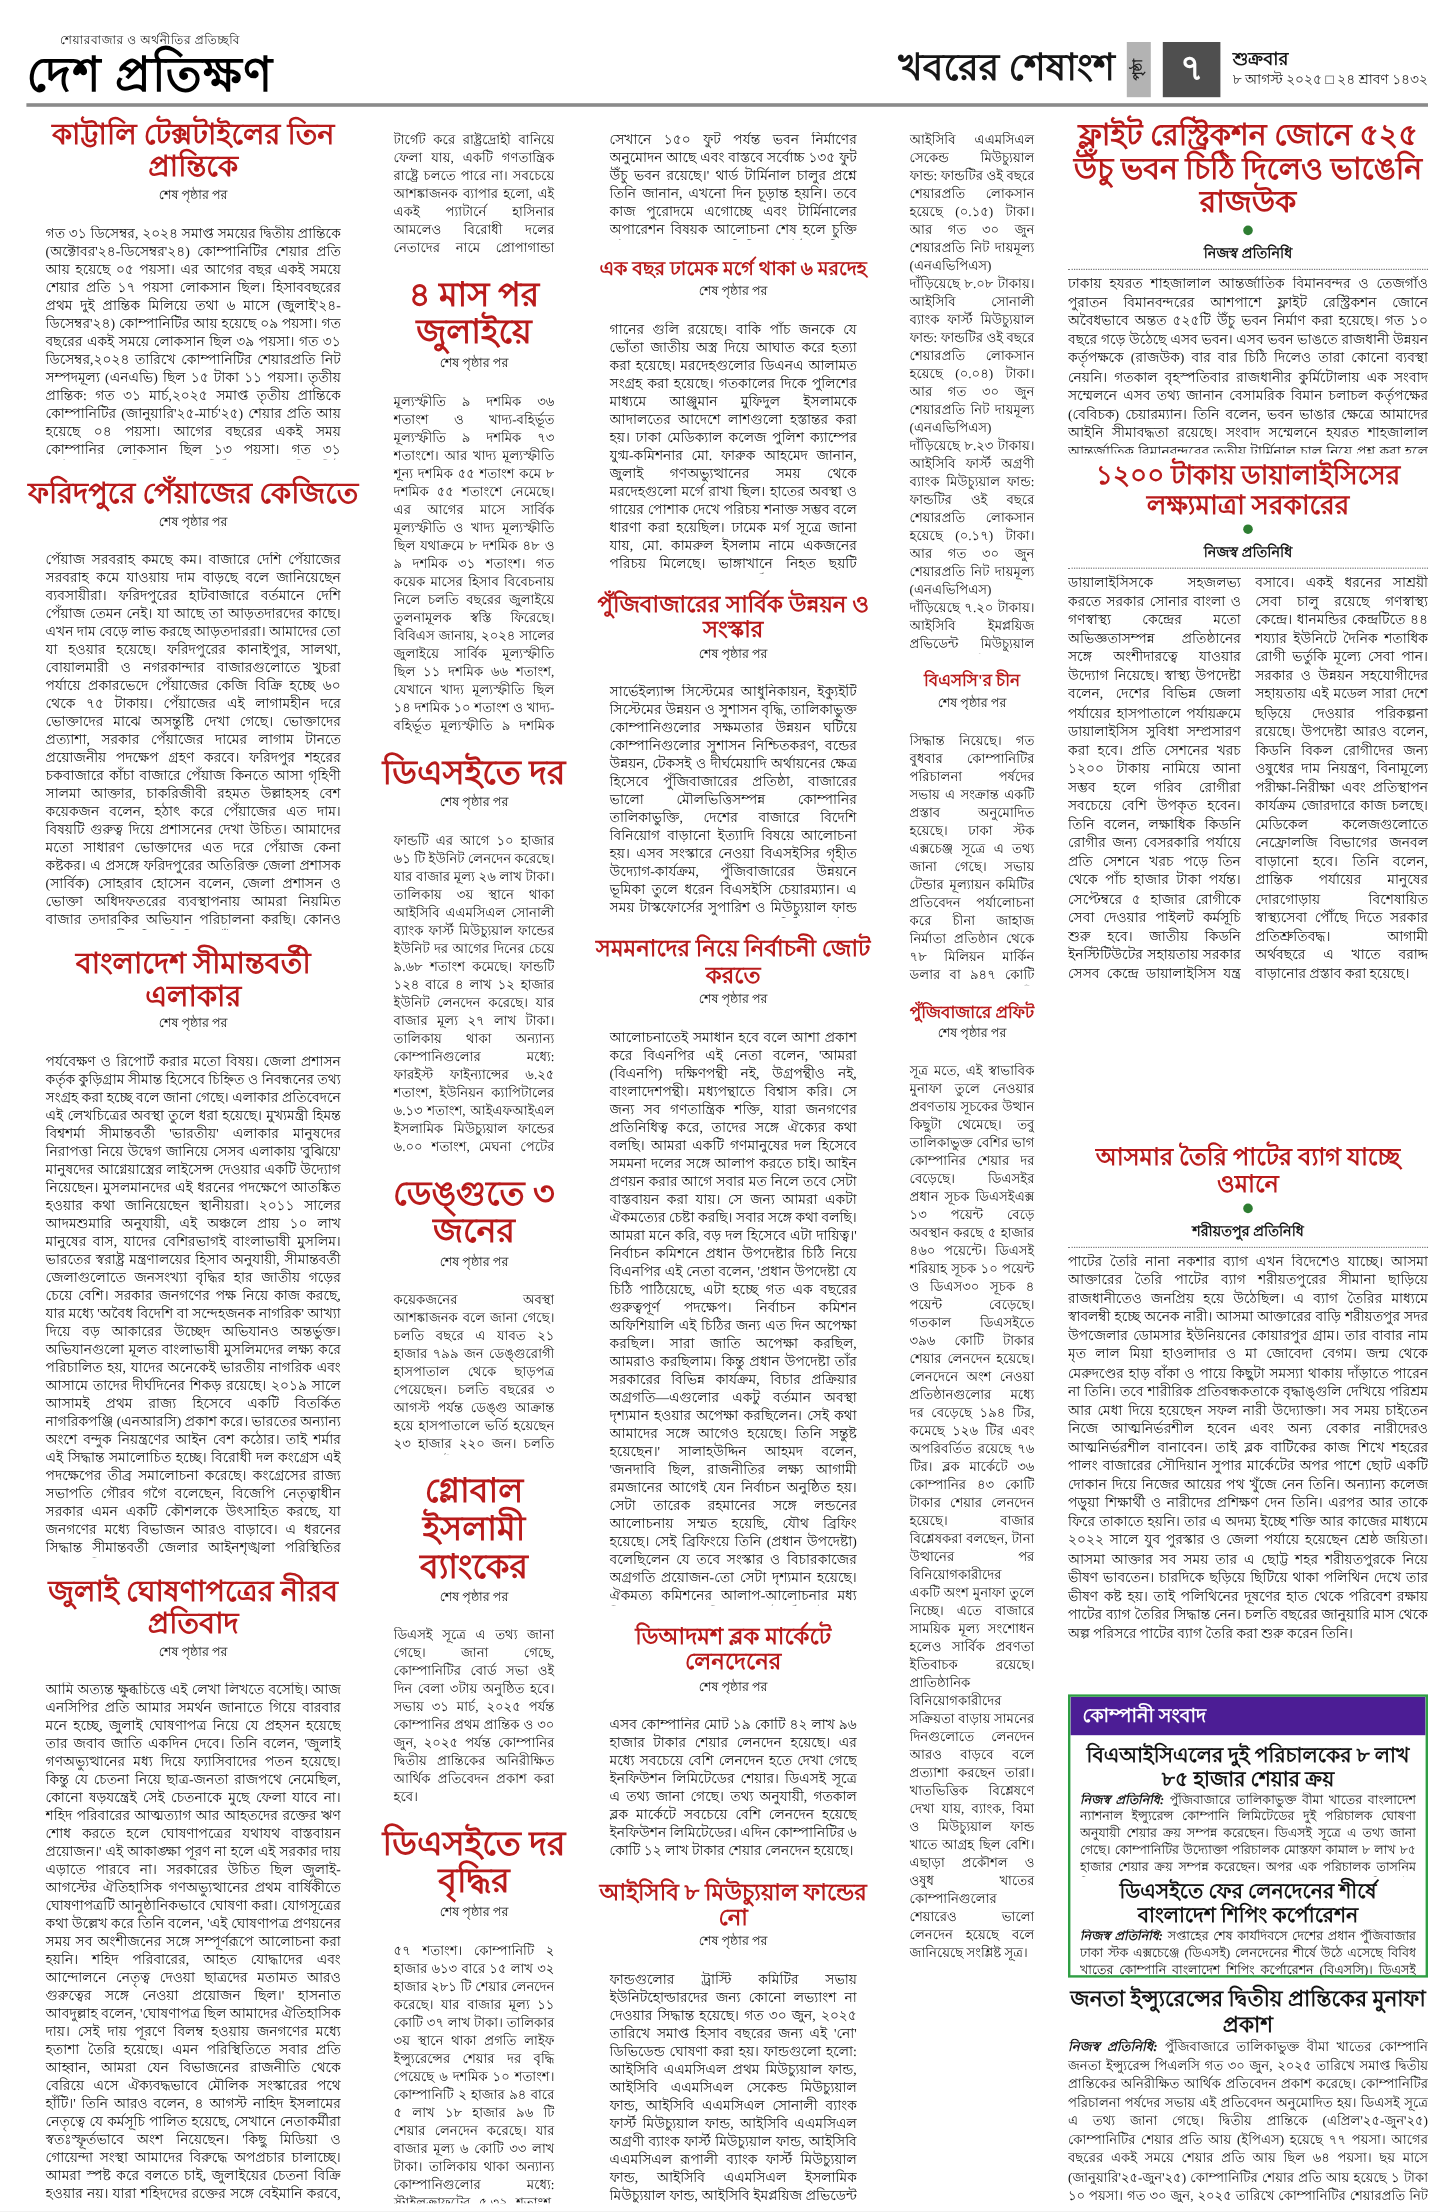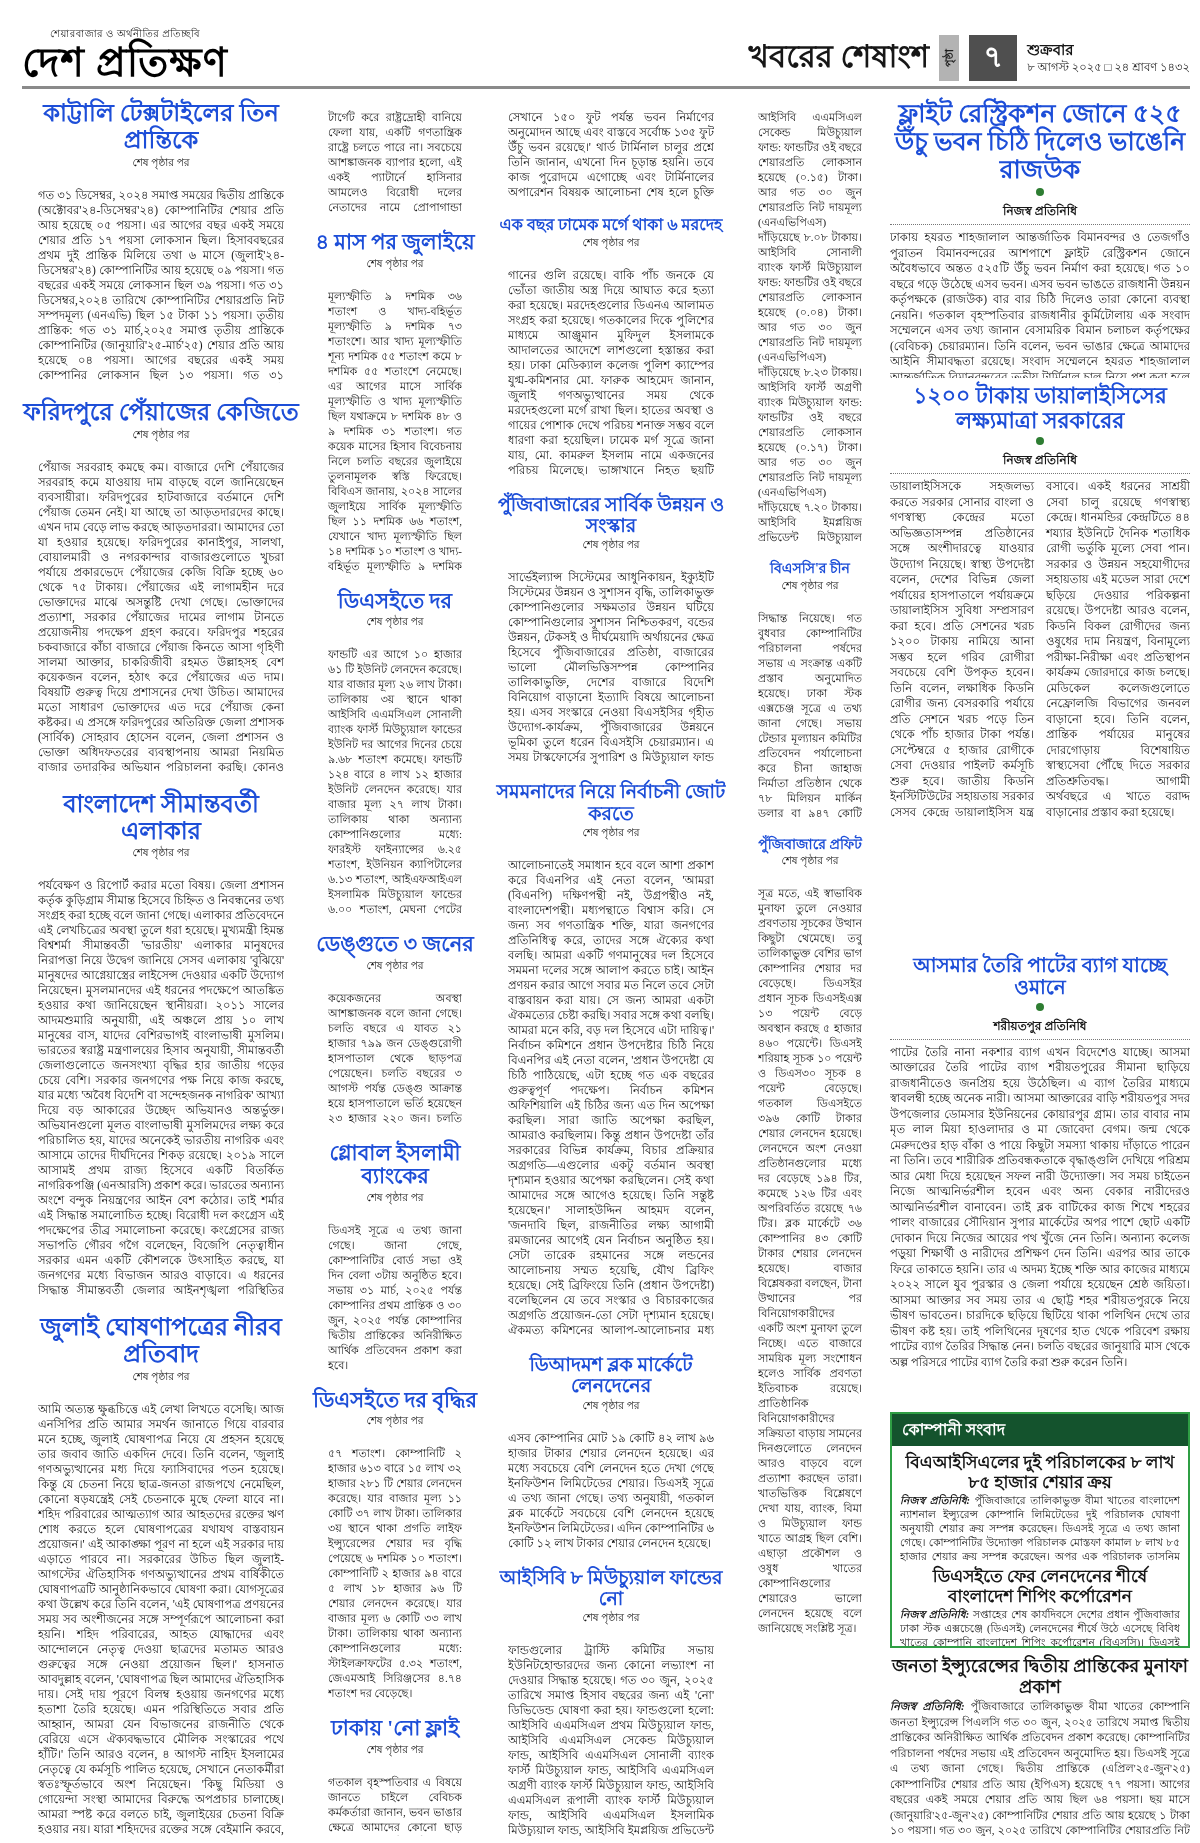--- a/index.html
+++ b/index.html
@@ -21,23 +21,23 @@
   .dateline{font-size:11.5px;color:#222;}
   .hdr-rule{position:absolute;left:22px;top:86px;width:1168px;height:3px;background:#8a8a8a;}
   
   .col{position:absolute;top:94px;height:1742px;overflow:hidden;}
   .c1{left:22px;width:278px;}
   .c2{left:312px;width:166px;}
   .c3{left:492px;width:238px;}
   .c4{left:742px;width:136px;}
   .cr{left:890px;width:300px;}
   .story{margin-bottom:4px;}
-  .hl{font-weight:bold;text-align:center;line-height:1.12;margin:6px 0 1px;color:#1d4ed8;}
+  .hl{font-weight:bold;text-align:center;line-height:1.12;margin:6px 0 1px;color:#b91c1c;}
   .hl-a{font-size:24px;}
-  .hl-b{font-size:21px;}
+  .hl-b{font-size:28px;}
   .hl-c{font-size:16px;}
   .hl-c2{font-size:19px;}
   .hl-d{font-size:14px;}
   .cont{font-size:10.5px;text-align:center;margin:0 0 3px;color:#111;}
   .body{font-size:11.5px;line-height:15px;text-align:justify;margin:16px;
         overflow:hidden;max-height:calc(var(--lines,200)*15px);}
   .c2 .body,.c4 .body{font-size:11px;}
   
   .rblock{overflow:hidden;position:relative;}
   .r-flight{height:284px;}
@@ -48,21 +48,21 @@
   .hl-r2{font-size:22px;}
   .hl-r3{font-size:20px;}
   .byline{display:flex;align-items:center;gap:6px;font-size:12px;font-weight:bold;margin:4px 0 1px;flex-direction:column;}
   .bull{width:8px;height:8px;border-radius:50%;background:#2e7d32;display:inline-block;}
   .dotline{border-bottom:1.5px dotted #777;margin:2px 0 5px;}
   .rbody{font-size:11.5px;line-height:15.5px;text-align:justify;margin:0;overflow:hidden;
          max-height:calc(var(--lines,200)*15.5px);}
   .twocol{column-count:2;column-gap:12px;}
   
   .gbox{border:2px solid #2f9e44;height:232px;margin-top:6px;overflow:hidden;}
-  .gbar{height:32px;background:#14532d;color:#fff;display:flex;align-items:center;
+  .gbar{height:32px;background:#4c1d95;color:#fff;display:flex;align-items:center;
         padding-left:10px;font-size:16px;font-weight:bold;}
   .gin{padding:4px 8px 6px;}
   .ghl{font-size:17px;font-weight:bold;text-align:center;line-height:1.15;margin:3px 0 2px;}
   .gbody{font-size:10.5px;line-height:14px;text-align:justify;margin:0;overflow:hidden;
          max-height:calc(var(--lines,20)*14px);}
   .runby{font-weight:bold;font-style:italic;}
 </style>
 </head>
 <body>
 

